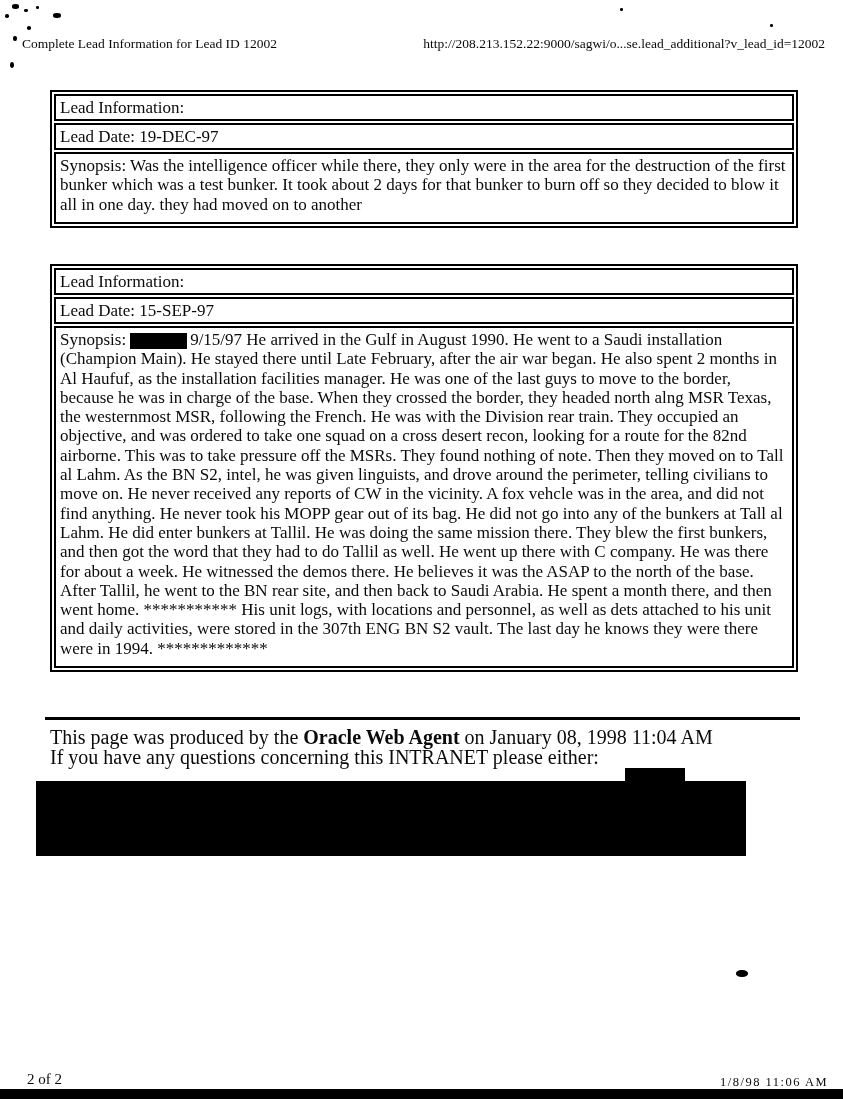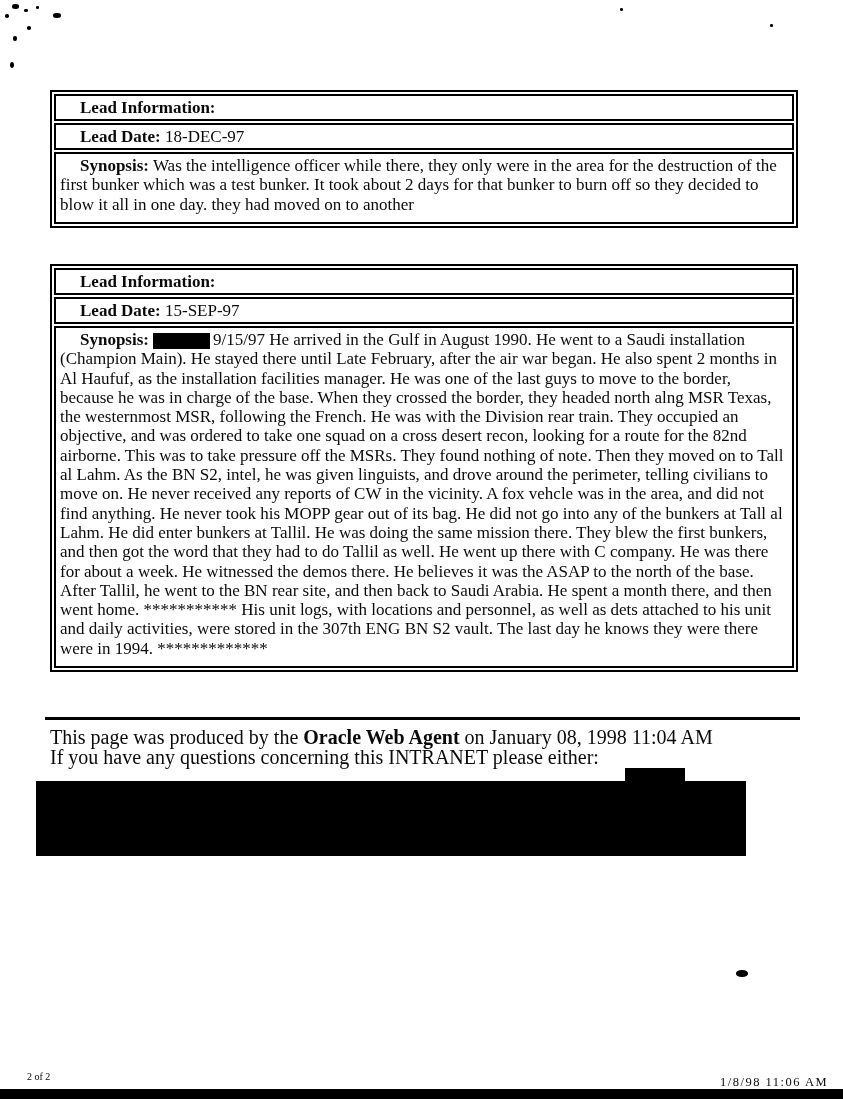--- a/index.html
+++ b/index.html
@@ -24,63 +24,67 @@
   }
   .box1{top:90px;}
   .box2{top:264px;}
   .lead-row{
     border:2px solid #000;
     padding:1px 4px;
     margin-bottom:2px;
     font-size:17px;line-height:21px;
   }
   .lead-row:last-child{margin-bottom:0;}
-  .lead-row b{font-weight:bold;margin-left:20px;}
+  .lead-row b{font-weight:normal;}
   .syn{line-height:19.3px;padding-top:2px;padding-bottom:8px;}
   .redact-inline{
     display:inline-block;vertical-align:text-bottom;
     width:57px;height:16px;background:#000;margin:0 3px 0 4px;
   }
   
   .section-heading{
     position:absolute;left:50px;top:225px;
     font-size:17px;
   }
   
   .footer-rule{position:absolute;left:45px;top:717px;width:755px;height:3px;background:#000;}
   .footer-text{
     position:absolute;left:50px;top:727px;width:740px;
     font-size:20px;line-height:20px;
   }
   
   .redact-small{position:absolute;left:625px;top:768px;width:60px;height:14px;background:#000;}
   .redact-large{position:absolute;left:36px;top:781px;width:710px;height:75px;background:#000;}
   
-  .page-number{position:absolute;left:27px;top:1071px;font-size:10px;}
+  .page-number{position:absolute;left:27px;top:1071px;font-size:15px;}
   .print-timestamp{
     position:absolute;left:720px;top:1075px;width:120px;height:11px;
     overflow:hidden;font-size:12.5px;letter-spacing:1.5px;white-space:nowrap;
   }
   .bottom-bar{position:absolute;left:0;top:1089px;width:843px;height:10px;background:#000;}
   
   .speck{position:absolute;background:#000;border-radius:45%;}
 </style>
 </head>
 <body>
 
 <div class="page">
 
+  <div class="header">
+    <span>Complete Lead Information for Lead ID 12002</span>
+    <span>http://208.213.152.22:9000/sagwi/o...se.lead_additional?v_lead_id=12002</span>
+  </div>
 
   <div class="lead-box box1">
     <div class="lead-row">
       <b>Lead Information:</b>
     </div>
     <div class="lead-row">
       <b>Lead Date:</b>
-      <span>18-DEC-97</span>
+      <span>19-DEC-97</span>
     </div>
     <div class="lead-row syn">
       <b>Synopsis:</b>
       <span>Was the intelligence officer while there, they only were in the area for the destruction of the first bunker which was a test bunker. It took about 2 days for that bunker to burn off so they decided to blow it all in one day. they had moved on to another</span>
     </div>
   </div>
 
 
   <div class="lead-box box2">
     <div class="lead-row">

